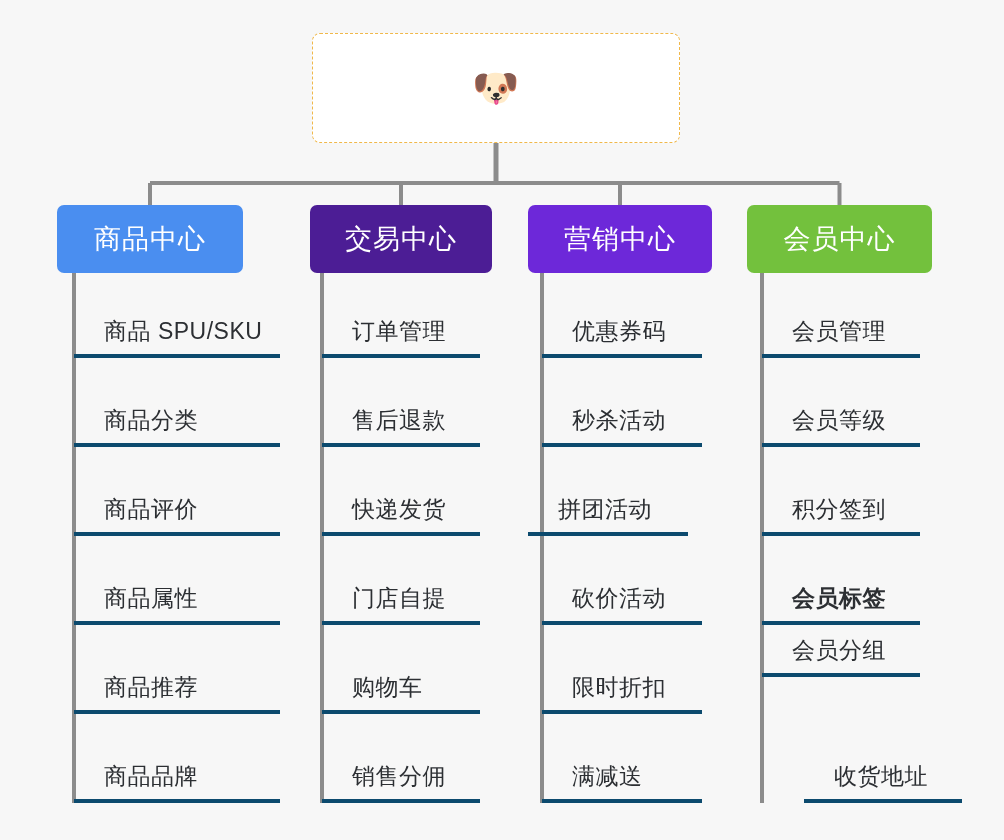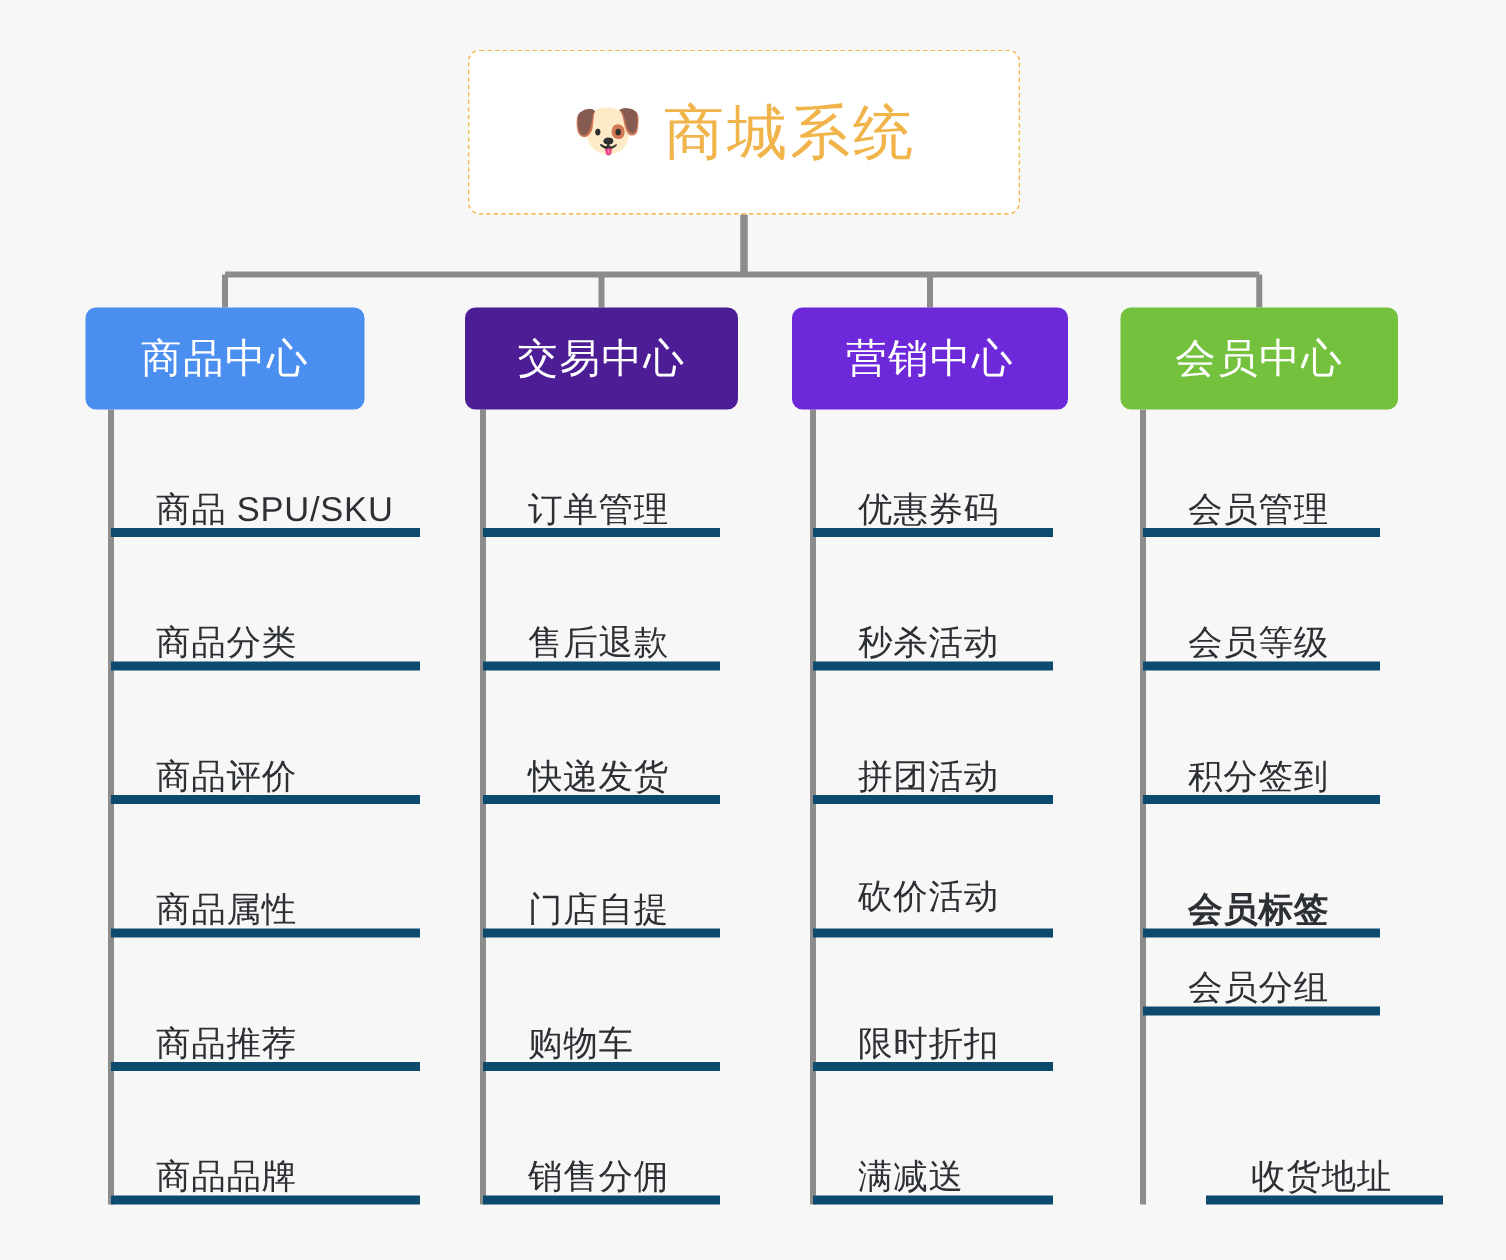--- a/index.html
+++ b/index.html
@@ -79,22 +79,22 @@
   .leaf-col {
     position: absolute;
   }
   .leaf-item {
     position: absolute;
     box-sizing: border-box;
     height: 48px;
     display: flex;
     align-items: flex-end;
     padding-left: 30px;
-    padding-bottom: 0;
-    border-bottom: 6px solid #0c4a6e;
+    padding-bottom: 10px;
+    border-bottom: 4px solid #0c4a6e;
     white-space: nowrap;
   }
   .leaf-label {
     font-size: 23px;
     color: #2c2f33;
     line-height: 1.1;
     letter-spacing: 0.5px;
   }
 </style>
 </head>
@@ -110,21 +110,20 @@
       <line x1="620" y1="183" x2="620" y2="205" stroke="#8c8c8c" stroke-width="4"></line>
       <line x1="839.5" y1="183" x2="839.5" y2="205" stroke="#8c8c8c" stroke-width="4"></line>
       <line x1="74" y1="273" x2="74" y2="803" stroke="#8c8c8c" stroke-width="4"></line>
       <line x1="322" y1="273" x2="322" y2="803" stroke="#8c8c8c" stroke-width="4"></line>
       <line x1="542" y1="273" x2="542" y2="803" stroke="#8c8c8c" stroke-width="4"></line>
       <line x1="762" y1="273" x2="762" y2="803" stroke="#8c8c8c" stroke-width="4"></line>
     </svg>
 
   <div class="root-node">
     <span class="root-icon">🐶</span>
-    <span class="root-title">商城系统</span>
   </div>
 
   <div id="branches">
       <div class="cat-node" style="left: 57px; top: 205px; width: 186px; height: 68px; background: rgb(74, 142, 240);">
         <span>商品中心</span>
       </div>
       <div class="leaf-col">
         <div class="leaf-item" style="left: 74px; top: 310px; width: 206px;">
           <span class="leaf-label">商品 SPU/SKU</span>
         </div>
@@ -170,24 +169,24 @@
       <div class="cat-node" style="left: 528px; top: 205px; width: 184px; height: 68px; background: #6d28d9;">
         <span>营销中心</span>
       </div>
       <div class="leaf-col">
         <div class="leaf-item" style="left: 542px; top: 310px; width: 160px;">
           <span class="leaf-label">优惠券码</span>
         </div>
         <div class="leaf-item" style="left: 542px; top: 399px; width: 160px;">
           <span class="leaf-label">秒杀活动</span>
         </div>
-        <div class="leaf-item" style="left: 542px; top: 488px; width: 160px;">
+        <div class="leaf-item" style="left: 528px; top: 488px; width: 160px;">
           <span class="leaf-label">拼团活动</span>
         </div>
-        <div class="leaf-item" style="left: 542px; top: 577px; width: 160px; align-items: center;">
+        <div class="leaf-item" style="left: 542px; top: 577px; width: 160px;">
           <span class="leaf-label">砍价活动</span>
         </div>
         <div class="leaf-item" style="left: 542px; top: 666px; width: 160px;">
           <span class="leaf-label">限时折扣</span>
         </div>
         <div class="leaf-item" style="left: 542px; top: 755px; width: 160px;">
           <span class="leaf-label">满减送</span>
         </div>
       </div>
       <div class="cat-node" style="left: 747px; top: 205px; width: 185px; height: 68px; background: rgb(115, 193, 61);">

